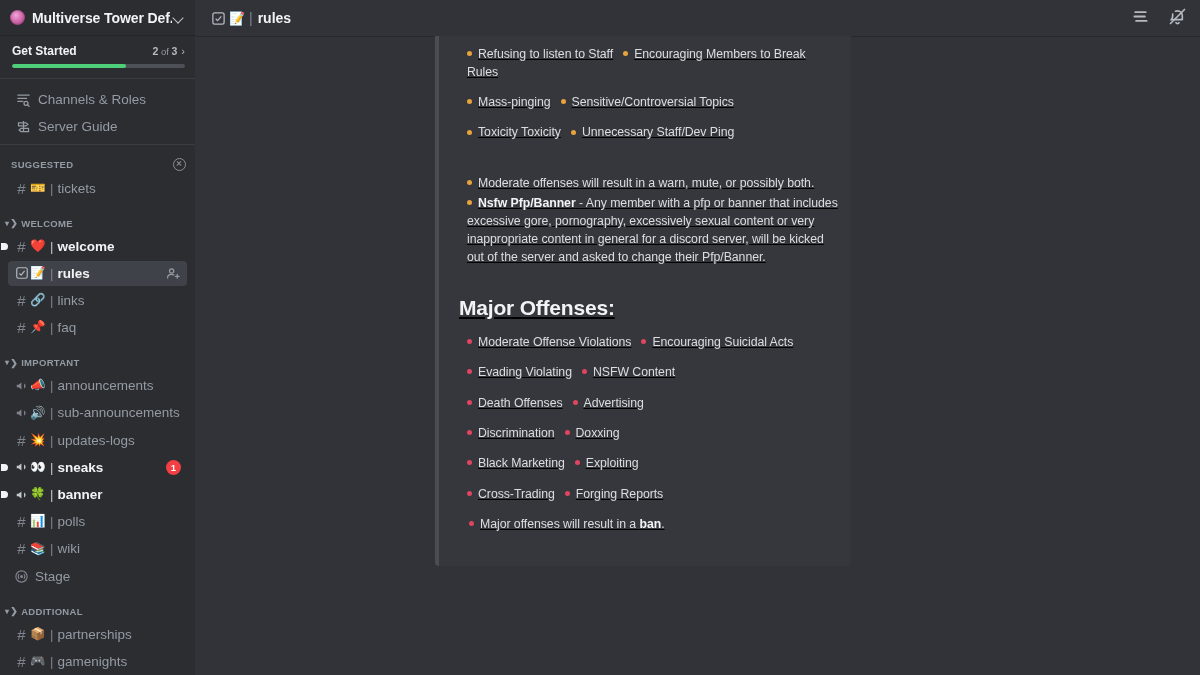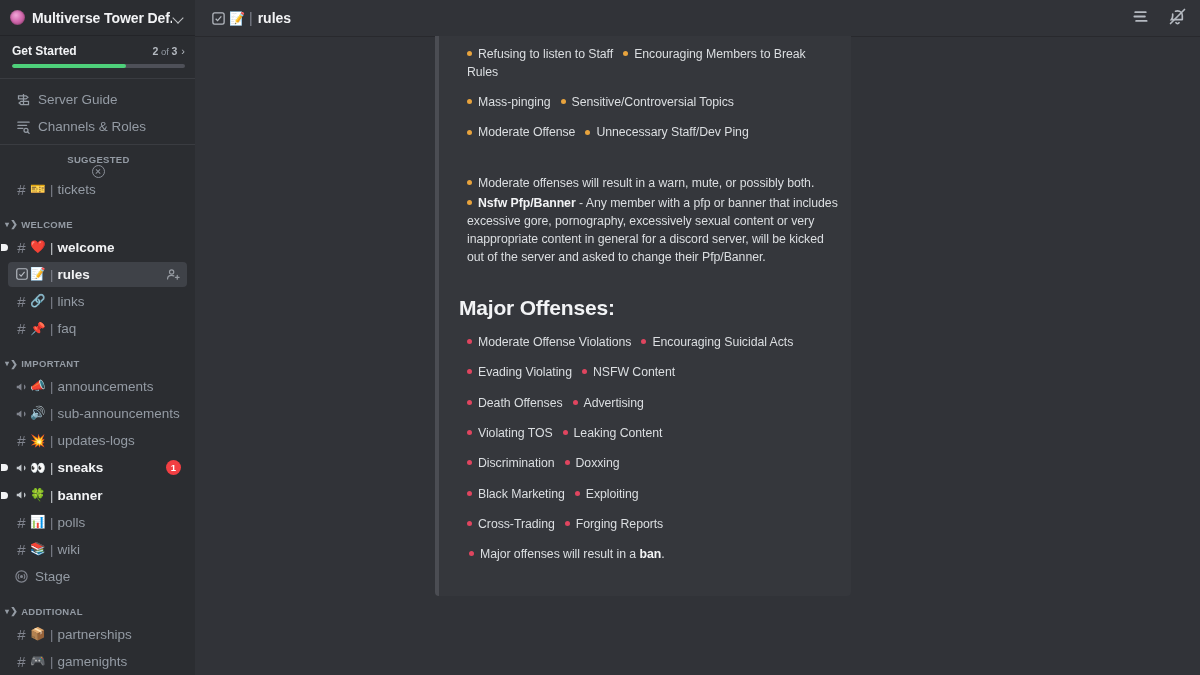--- a/index.html
+++ b/index.html
@@ -80,21 +80,21 @@
     letter-spacing: .3px; text-transform: uppercase;
   }
   .cat-head .caret {
     font-size: 8px; margin-right: 1px; color: #949ba4;
   }
   .cat-head .caret2 { font-size: 9px; margin-right: 3px; color: #949ba4; }
 
   .suggested-head {
     display: flex; align-items: center;
     height: 22px; margin-top: 9px; padding: 0 9px 0 11px;
-    color: #949ba4; font-size: 9.5px; font-weight: bold; letter-spacing: .3px; flex-direction: column;
+    color: #949ba4; font-size: 9.5px; font-weight: bold; letter-spacing: .3px;
   }
   .suggested-head .sh-label { flex: 1; }
   .dismiss-x {
     width: 13px; height: 13px; border-radius: 50%;
     border: 1.4px solid #8a8f98; position: relative; flex: 0 0 13px;
   }
   .dismiss-x::before, .dismiss-x::after {
     content: ""; position: absolute; left: 2px; top: 4.6px;
     width: 6px; height: 1.3px; background: #8a8f98;
   }
@@ -135,21 +135,21 @@
     height: 36px; flex: 0 0 36px; display: flex; align-items: center;
     padding: 0 12px 0 14px; background: #313338;
     box-shadow: 0 1px 0 rgba(0,0,0,.18);
   }
   .tb-icon-box { flex: 0 0 18px; display: flex; align-items: center; justify-content: center; }
   .tb-emoji { flex: 0 0 20px; text-align: center; font-size: 13px; }
   .tb-pipe { color: #80848e; font-size: 14px; margin: 0 5px 0 2px; }
   .tb-title { color: #f2f3f5; font-size: 14px; font-weight: bold; flex: 1; }
   .tb-actions { display: flex; align-items: center; gap: 16px; }
 
-  .chat-scroll { flex: 1; overflow: hidden; position: relative; }
+  .chat-scroll { flex: 1; overflow: hidden; position: relative; text-decoration: underline; }
   .msg-area { padding: 0 0 0 0; }
 
   .embed {
     background: #35373c;
     border-left: 4px solid #4b4d53;
     border-radius: 4px;
     width: 416px;
     margin-left: 240px;
     padding: 2px 12px 12px 14px;
   }
@@ -202,35 +202,35 @@
         <div class="gs-arrow">›</div>
       </div>
       <div class="gs-bar">
         <div class="gs-bar-fill" id="gsfill" style="width: 66%; background: rgb(78, 208, 122);"></div>
       </div>
     </div>
 
     <div class="nav-block">
       <div class="nav-item">
         <span class="ni-icon">
-          <svg width="15" height="15" viewBox="0 0 24 24" fill="none" stroke="#949ba4" stroke-width="2">
-            <path d="M12 3v18M4 6h12l3 2.5L16 11H4zM20 15H8l-3 2.5L8 20h12z"></path>
-          </svg>
-        </span>
-        <span class="ni-label">Server Guide</span>
-      </div>
-      <div class="nav-item">
-        <span class="ni-icon">
           <svg width="15" height="15" viewBox="0 0 24 24" fill="none" stroke="#949ba4" stroke-width="2" stroke-linecap="round">
             <path d="M3 5h18M3 10h14M3 15h8"></path>
               <circle cx="16" cy="18" r="3.2"></circle>
               <path d="M18.4 20.4L21 23"></path>
           </svg>
         </span>
         <span class="ni-label">Channels &amp; Roles</span>
+      </div>
+      <div class="nav-item">
+        <span class="ni-icon">
+          <svg width="15" height="15" viewBox="0 0 24 24" fill="none" stroke="#949ba4" stroke-width="2">
+            <path d="M12 3v18M4 6h12l3 2.5L16 11H4zM20 15H8l-3 2.5L8 20h12z"></path>
+          </svg>
+        </span>
+        <span class="ni-label">Server Guide</span>
       </div>
     </div>
 
     <div class="suggested-head">
       <span class="sh-label">SUGGESTED</span>
       <span class="dismiss-x"></span>
     </div>
     <div class="ch-row">
       <span class="ch-hash">#</span>
       <span class="ch-emoji">🎫</span>
@@ -417,21 +417,21 @@
 
           <div style="height:10px"></div>
 
           <div class="bullet-line">
             <span class="dot y"></span><span>Refusing to listen to Staff</span><span class="dot y s"></span><span>Encouraging Members to Break Rules</span>
           </div>
           <div class="bullet-line">
             <span class="dot y"></span><span>Mass-pinging</span><span class="dot y s"></span><span>Sensitive/Controversial Topics</span>
           </div>
           <div class="bullet-line">
-            <span class="dot y"></span><span>Moderate Offense</span><span class="dot y s"></span><span>Unnecessary Staff/Dev Ping</span>
+            <span class="dot y"></span><span>Toxicity Toxicity</span><span class="dot y s"></span><span>Unnecessary Staff/Dev Ping</span>
           </div>
 
           <div style="height:20px"></div>
 
           <div class="bullet-line tight">
             <span class="dot y"></span><span>Moderate offenses will result in a warn, mute, or possibly both.</span>
           </div>
           <div class="para" style="margin-left:14px">
             <span class="dot y"></span><b>Nsfw Pfp/Banner</b><span> - Any member with a pfp or banner that includes excessive gore, pornography, excessively sexual content or very inappropriate content in general for a discord server, will be kicked out of the server and asked to change their Pfp/Banner.</span>
           </div>
@@ -443,23 +443,20 @@
           <div class="bullet-line">
             <span class="dot r"></span><span>Moderate Offense Violations</span><span class="dot r s"></span><span>Encouraging Suicidal Acts</span>
           </div>
           <div class="bullet-line">
             <span class="dot r"></span><span>Evading Violating</span><span class="dot r s"></span><span>NSFW Content</span>
           </div>
           <div class="bullet-line">
             <span class="dot r"></span><span>Death Offenses</span><span class="dot r s"></span><span>Advertising</span>
           </div>
           <div class="bullet-line">
-            <span class="dot r"></span><span>Violating TOS</span><span class="dot r s"></span><span>Leaking Content</span>
-          </div>
-          <div class="bullet-line">
             <span class="dot r"></span><span>Discrimination</span><span class="dot r s"></span><span>Doxxing</span>
           </div>
           <div class="bullet-line">
             <span class="dot r"></span><span>Black Marketing</span><span class="dot r s"></span><span>Exploiting</span>
           </div>
           <div class="bullet-line">
             <span class="dot r"></span><span>Cross-Trading</span><span class="dot r s"></span><span>Forging Reports</span>
           </div>
 
           <div class="bullet-line nomargin" style="margin-left:16px">

